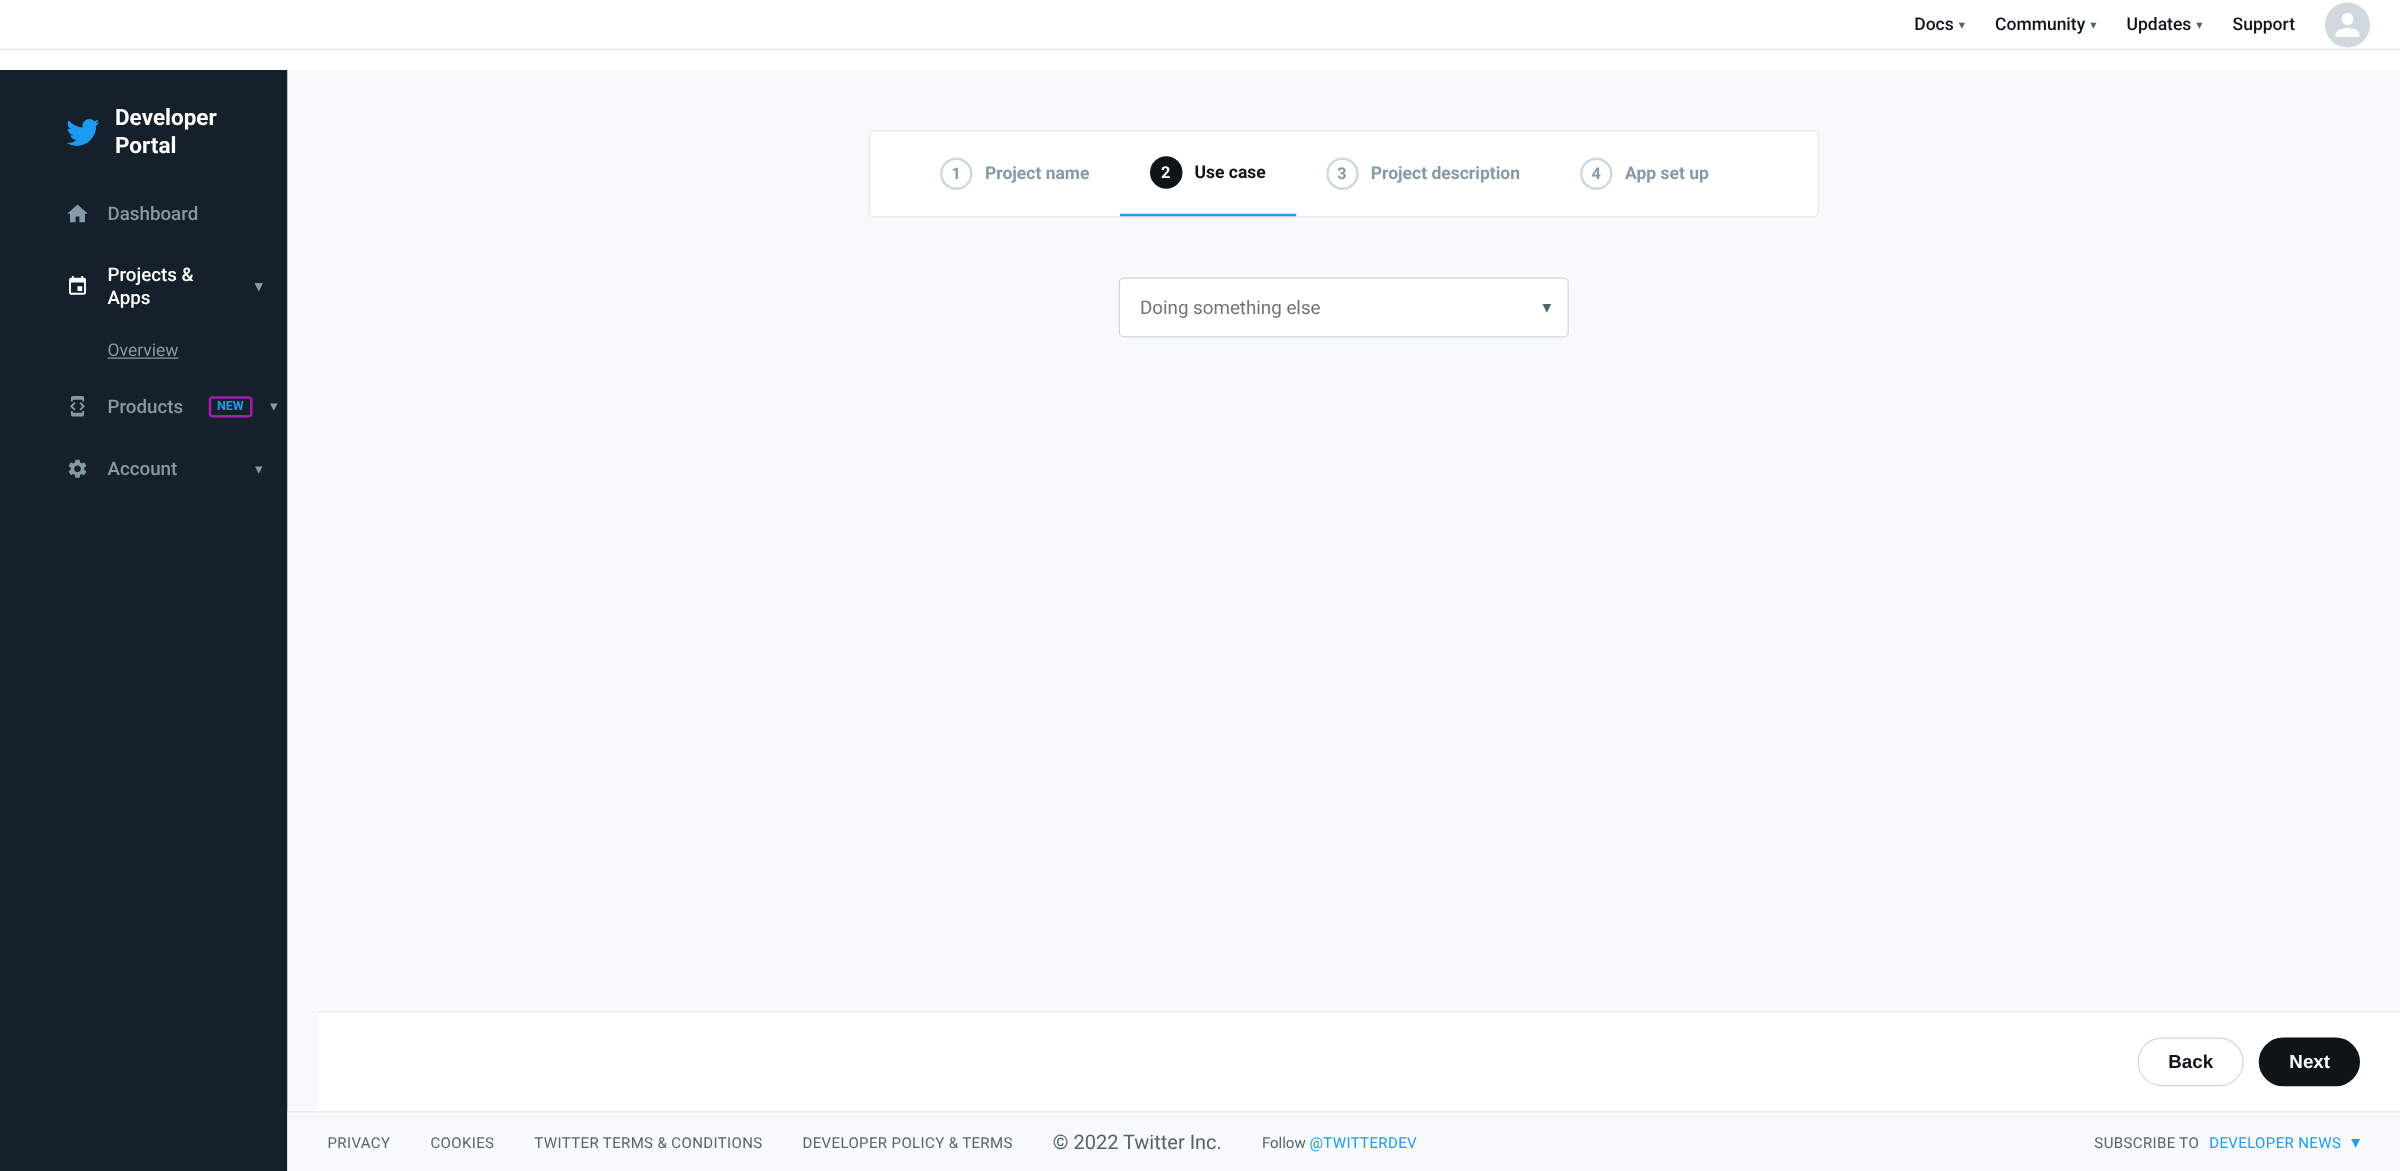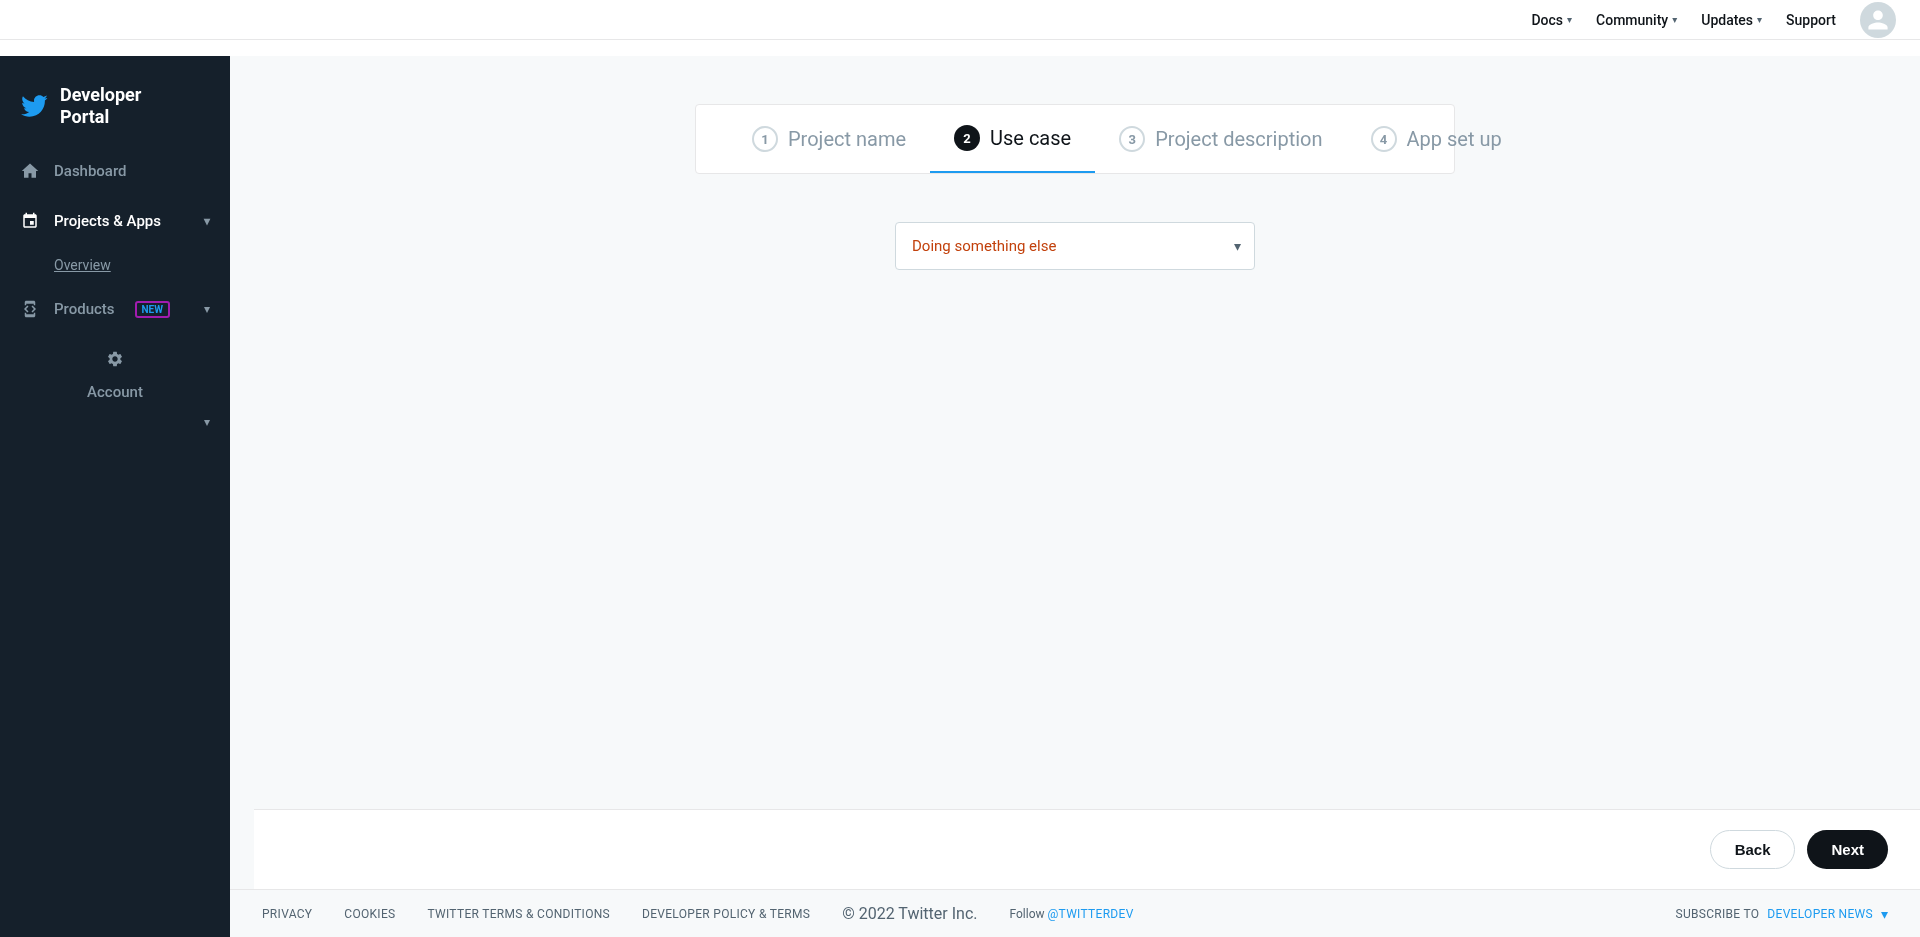--- a/index.html
+++ b/index.html
@@ -60,20 +60,21 @@
 
     
     .sidebar {
       width: 230px;
       background: #15202b;
       min-height: calc(937px - 56px);
       display: flex;
       flex-direction: column;
       padding-top: 16px;
       flex-shrink: 0;
+      padding-left: 32px;
     }
     .sidebar-logo {
       display: flex;
       align-items: center;
       gap: 12px;
       padding: 12px 20px 20px 20px;
       cursor: pointer;
     }
     .twitter-bird {
       width: 28px;
@@ -195,22 +196,22 @@
     .step-circle.inactive {
       background: transparent;
       border: 2px solid #cfd9de;
       color: #8899a6;
     }
     .step-circle.current {
       background: #0f1419;
       color: #fff;
     }
     .step-label {
-      font-size: 20px;
-      font-weight: 400;
+      font-size: 14px;
+      font-weight: 700;
       white-space: nowrap;
     }
     .step.active .step-label { color: #0f1419; }
     .step.inactive-step .step-label { color: #8899a6; }
 
     
     .use-case-desc {
       color: #e0245e;
       font-size: 15px;
       margin-bottom: 28px;
@@ -221,21 +222,21 @@
     .dropdown-wrapper {
       width: 360px;
       position: relative;
     }
     .dropdown-select {
       width: 100%;
       padding: 14px 57px 14px 16px;
       border: 1px solid #cfd9de;
       border-radius: 4px;
       font-size: 15px;
-      color: #c2410c;
+      color: #737373;
       background: #fff;
       appearance: none;
       cursor: pointer;
       font-family: inherit;
     }
     .dropdown-chevron {
       position: absolute;
       right: 14px;
       top: 50%;
       transform: translateY(-50%);
@@ -384,21 +385,21 @@
         <span class="sidebar-item-icon">
           <svg viewBox="0 0 24 24" fill="currentColor">
               <path d="M7 5h10v2h2V3c0-1.1-.9-2-2-2H7c-1.1 0-2 .9-2 2v4h2V5zm8.41 11.59L20 12l-4.59-4.59L14 8.83 17.17 12 14 15.17l1.41 1.42zM10 15.17L6.83 12 10 8.83 8.59 7.41 4 12l4.59 4.59L10 15.17zM17 19H7v-2H5v4c0 1.1.9 2 2 2h10c1.1 0 2-.9 2-2v-4h-2v2z"></path>
             </svg>
         </span>
         <span class="sidebar-item-label">Products</span>
         <span class="new-badge">NEW</span>
         <span class="sidebar-item-arrow" style="margin-left:auto;">▾</span>
       </div>
 
-      <div class="sidebar-section-header" style="color:#8899a6; font-weight:500;flex-direction:column;">
+      <div class="sidebar-section-header" style="color:#8899a6; font-weight:500;">
         <span class="sidebar-item-icon">
           <svg viewBox="0 0 24 24" fill="currentColor">
               <path d="M19.14 12.94c.04-.3.06-.61.06-.94 0-.32-.02-.64-.07-.94l2.03-1.58c.18-.14.23-.41.12-.61l-1.92-3.32c-.12-.22-.37-.29-.59-.22l-2.39.96c-.5-.38-1.03-.7-1.62-.94l-.36-2.54c-.04-.24-.24-.41-.48-.41h-3.84c-.24 0-.43.17-.47.41l-.36 2.54c-.59.24-1.13.57-1.62.94l-2.39-.96c-.22-.08-.47 0-.59.22L2.74 8.87c-.12.21-.08.47.12.61l2.03 1.58c-.05.3-.09.63-.09.94s.02.64.07.94l-2.03 1.58c-.18.14-.23.41-.12.61l1.92 3.32c.12.22.37.29.59.22l2.39-.96c.5.38 1.03.7 1.62.94l.36 2.54c.05.24.24.41.48.41h3.84c.24 0 .44-.17.47-.41l.36-2.54c.59-.24 1.13-.56 1.62-.94l2.39.96c.22.08.47 0 .59-.22l1.92-3.32c.12-.22.07-.47-.12-.61l-2.01-1.58zM12 15.6c-1.98 0-3.6-1.62-3.6-3.6s1.62-3.6 3.6-3.6 3.6 1.62 3.6 3.6-1.62 3.6-3.6 3.6z"></path>
             </svg>
         </span>
         <span class="sidebar-item-label">Account</span>
         <span class="sidebar-item-arrow">▾</span>
       </div>
     </nav>
   </aside>

